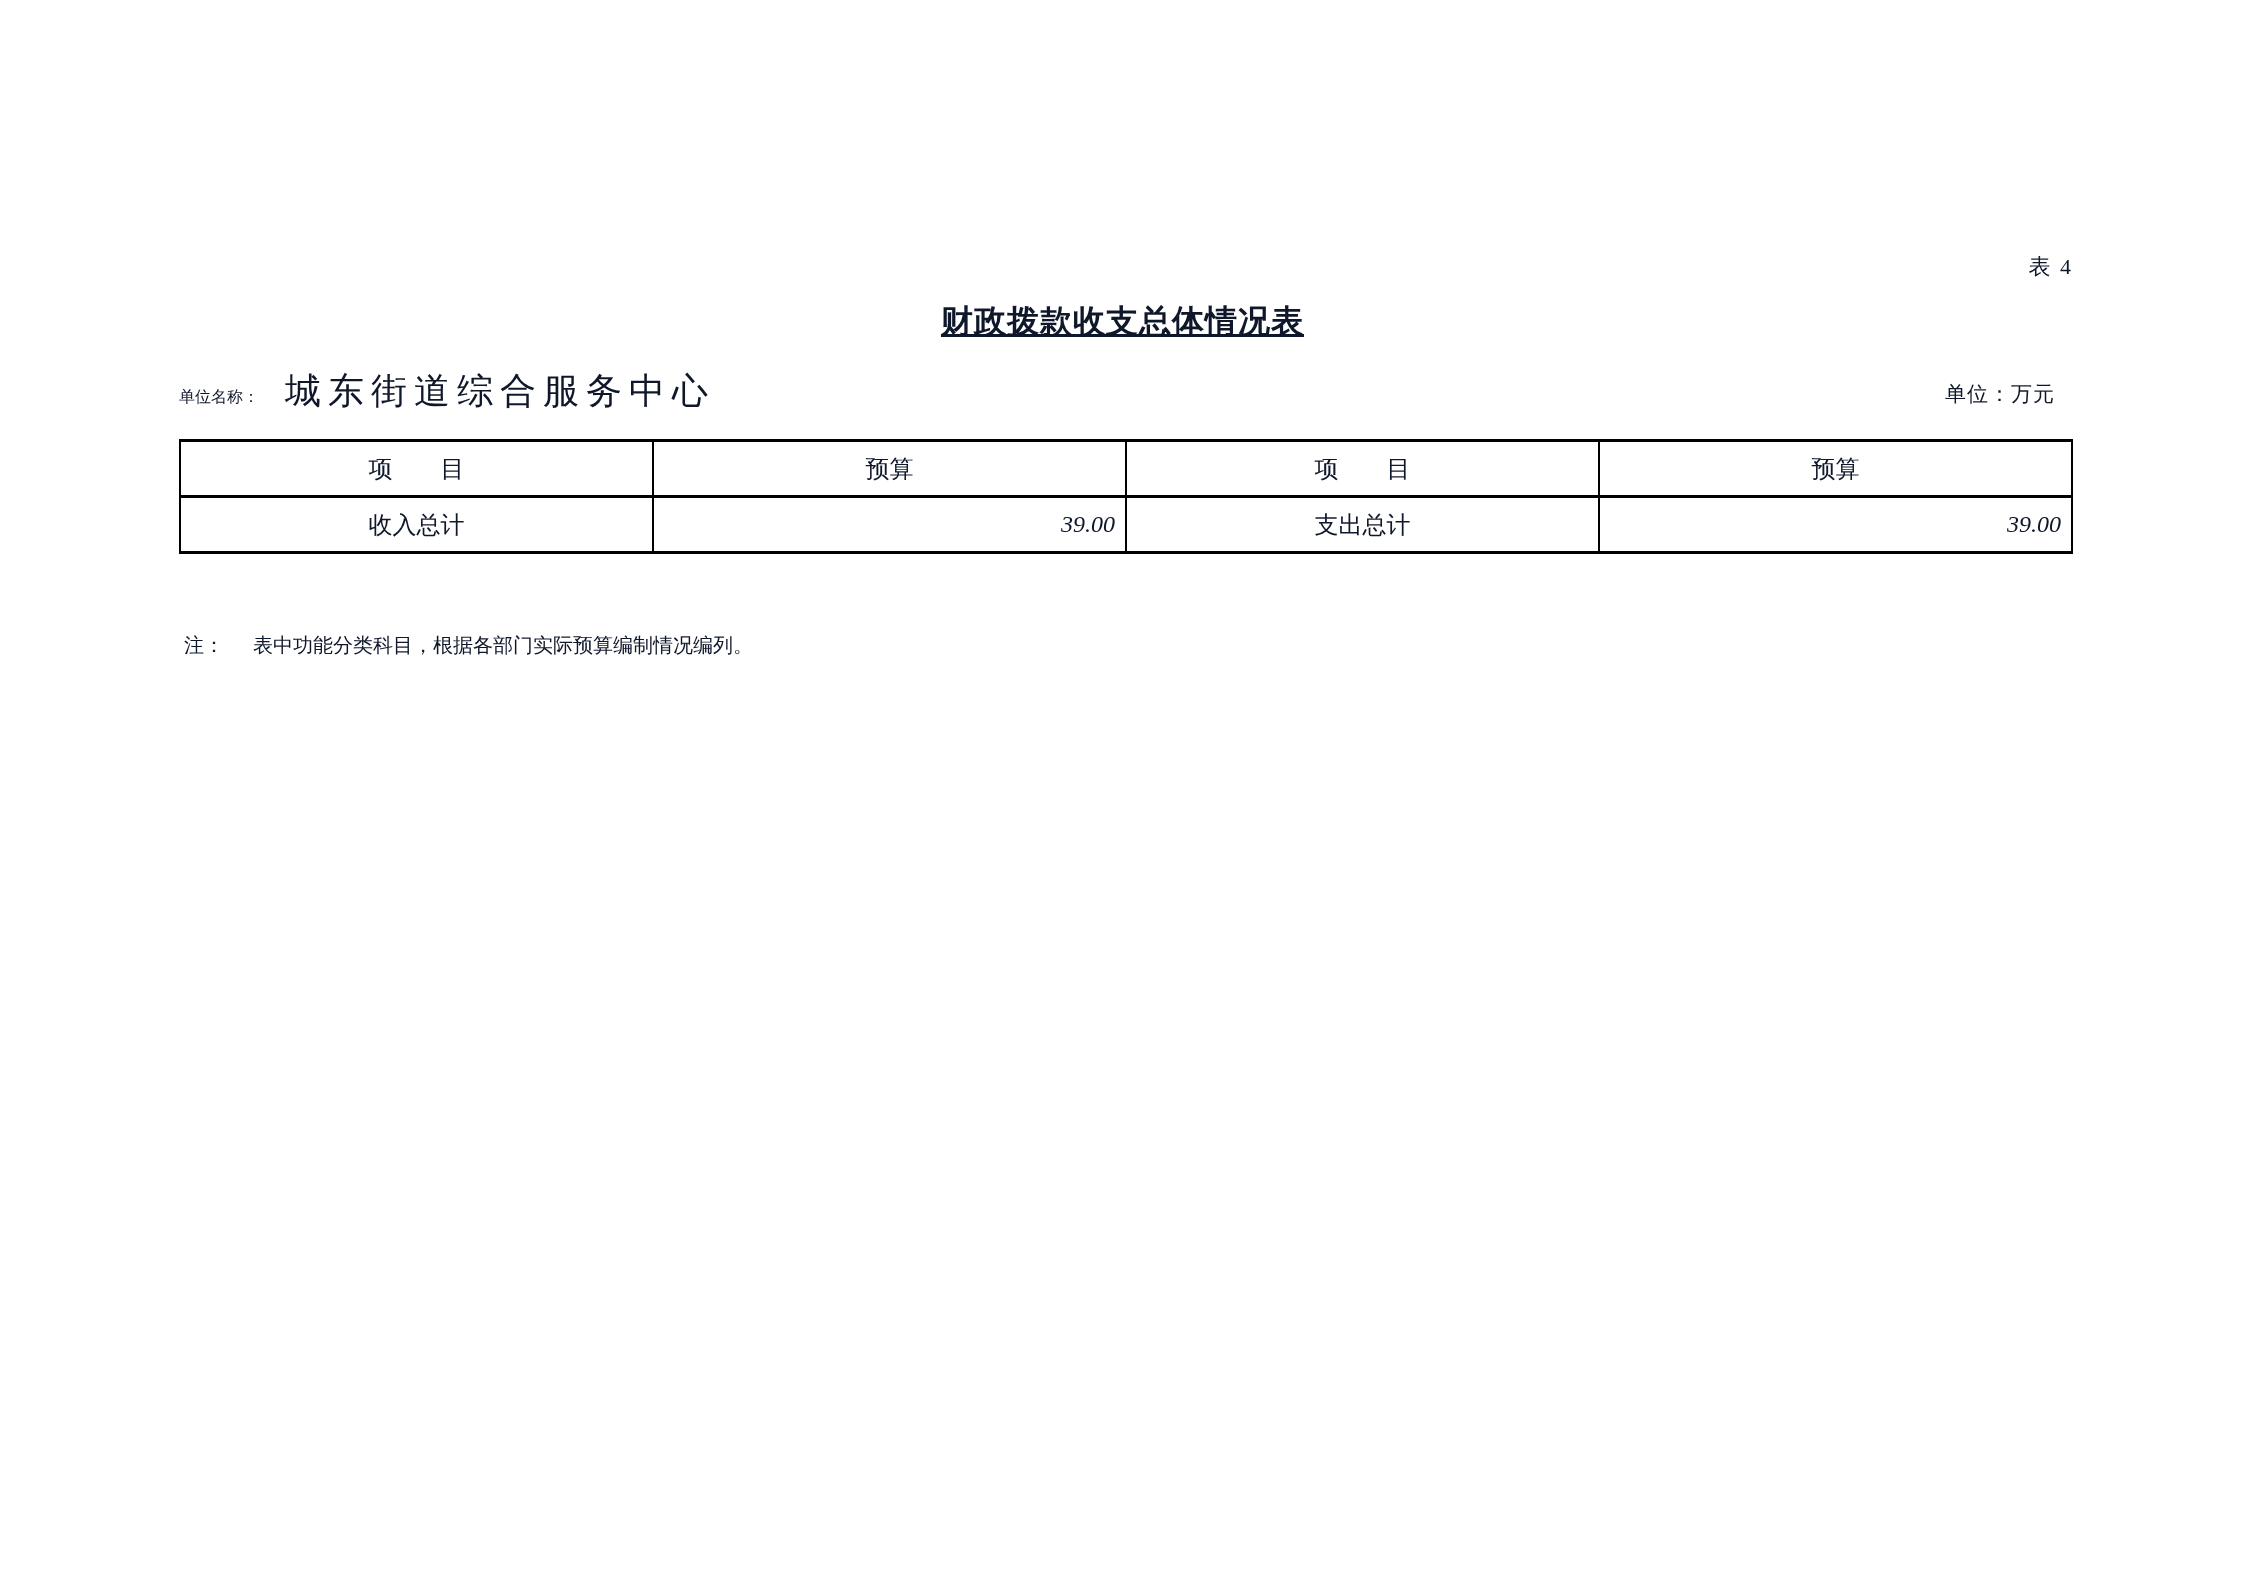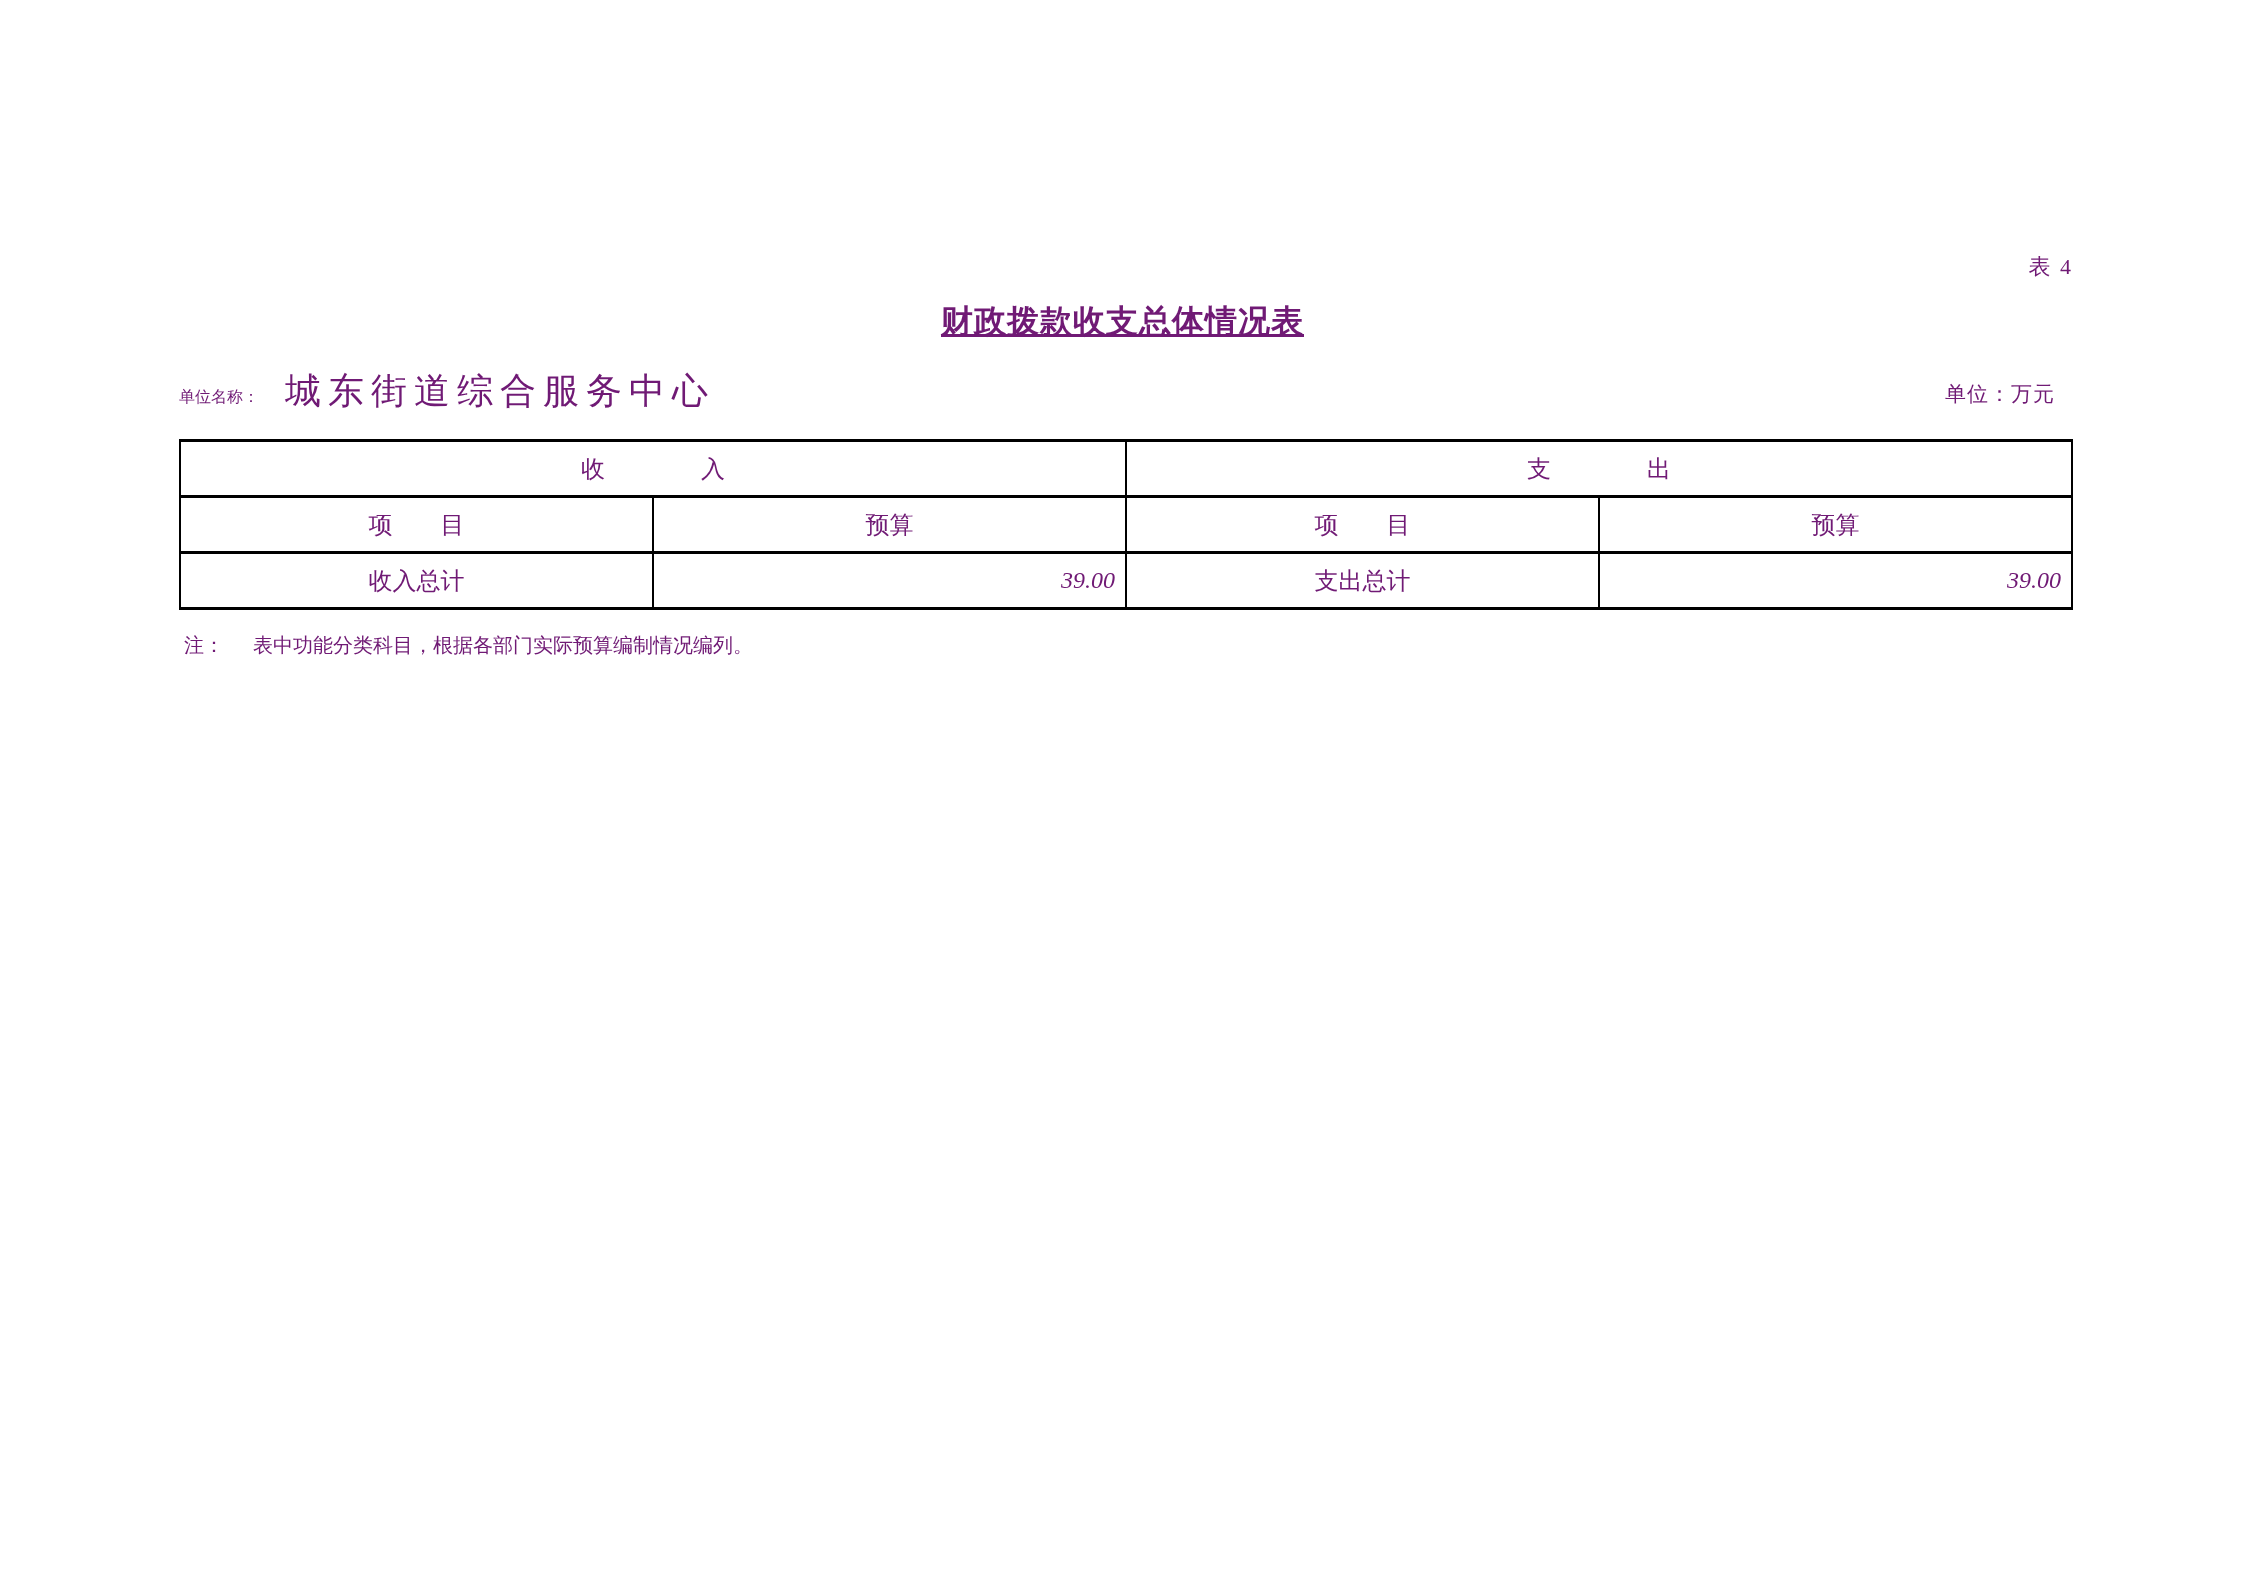--- a/index.html
+++ b/index.html
@@ -2,21 +2,21 @@
 <html><head>
 <meta charset="utf-8">
 <style>
   * { margin: 0; padding: 0; box-sizing: border-box; }
   html, body { background: #ffffff; }
   .page {
     position: relative;
     width: 2245px;
     height: 1478px;
     background: #ffffff;
-    color: #701a75;
+    color: #0f172a;
     font-family: "Liberation Serif", serif;
     overflow: hidden;
   }
   .sheet-tag {
     position: absolute;
     top: 252px;
     left: 179px;
     width: 1894px;
     text-align: right;
     font-size: 22px;
@@ -113,24 +113,20 @@
 
   <table class="budget-table">
     <colgroup>
       <col style="width:25%">
         <col style="width:25%">
         <col style="width:25%">
         <col style="width:25%">
     </colgroup>
     <tbody>
       <tr>
-        <td colspan="2">收　　　　入</td>
-        <td colspan="2">支　　　　出</td>
-      </tr>
-      <tr>
         <td>项　　目</td>
         <td>预算</td>
         <td>项　　目</td>
         <td>预算</td>
       </tr>
       <tr>
         <td>收入总计</td>
         <td class="num">39.00</td>
         <td>支出总计</td>
         <td class="num">39.00</td>

